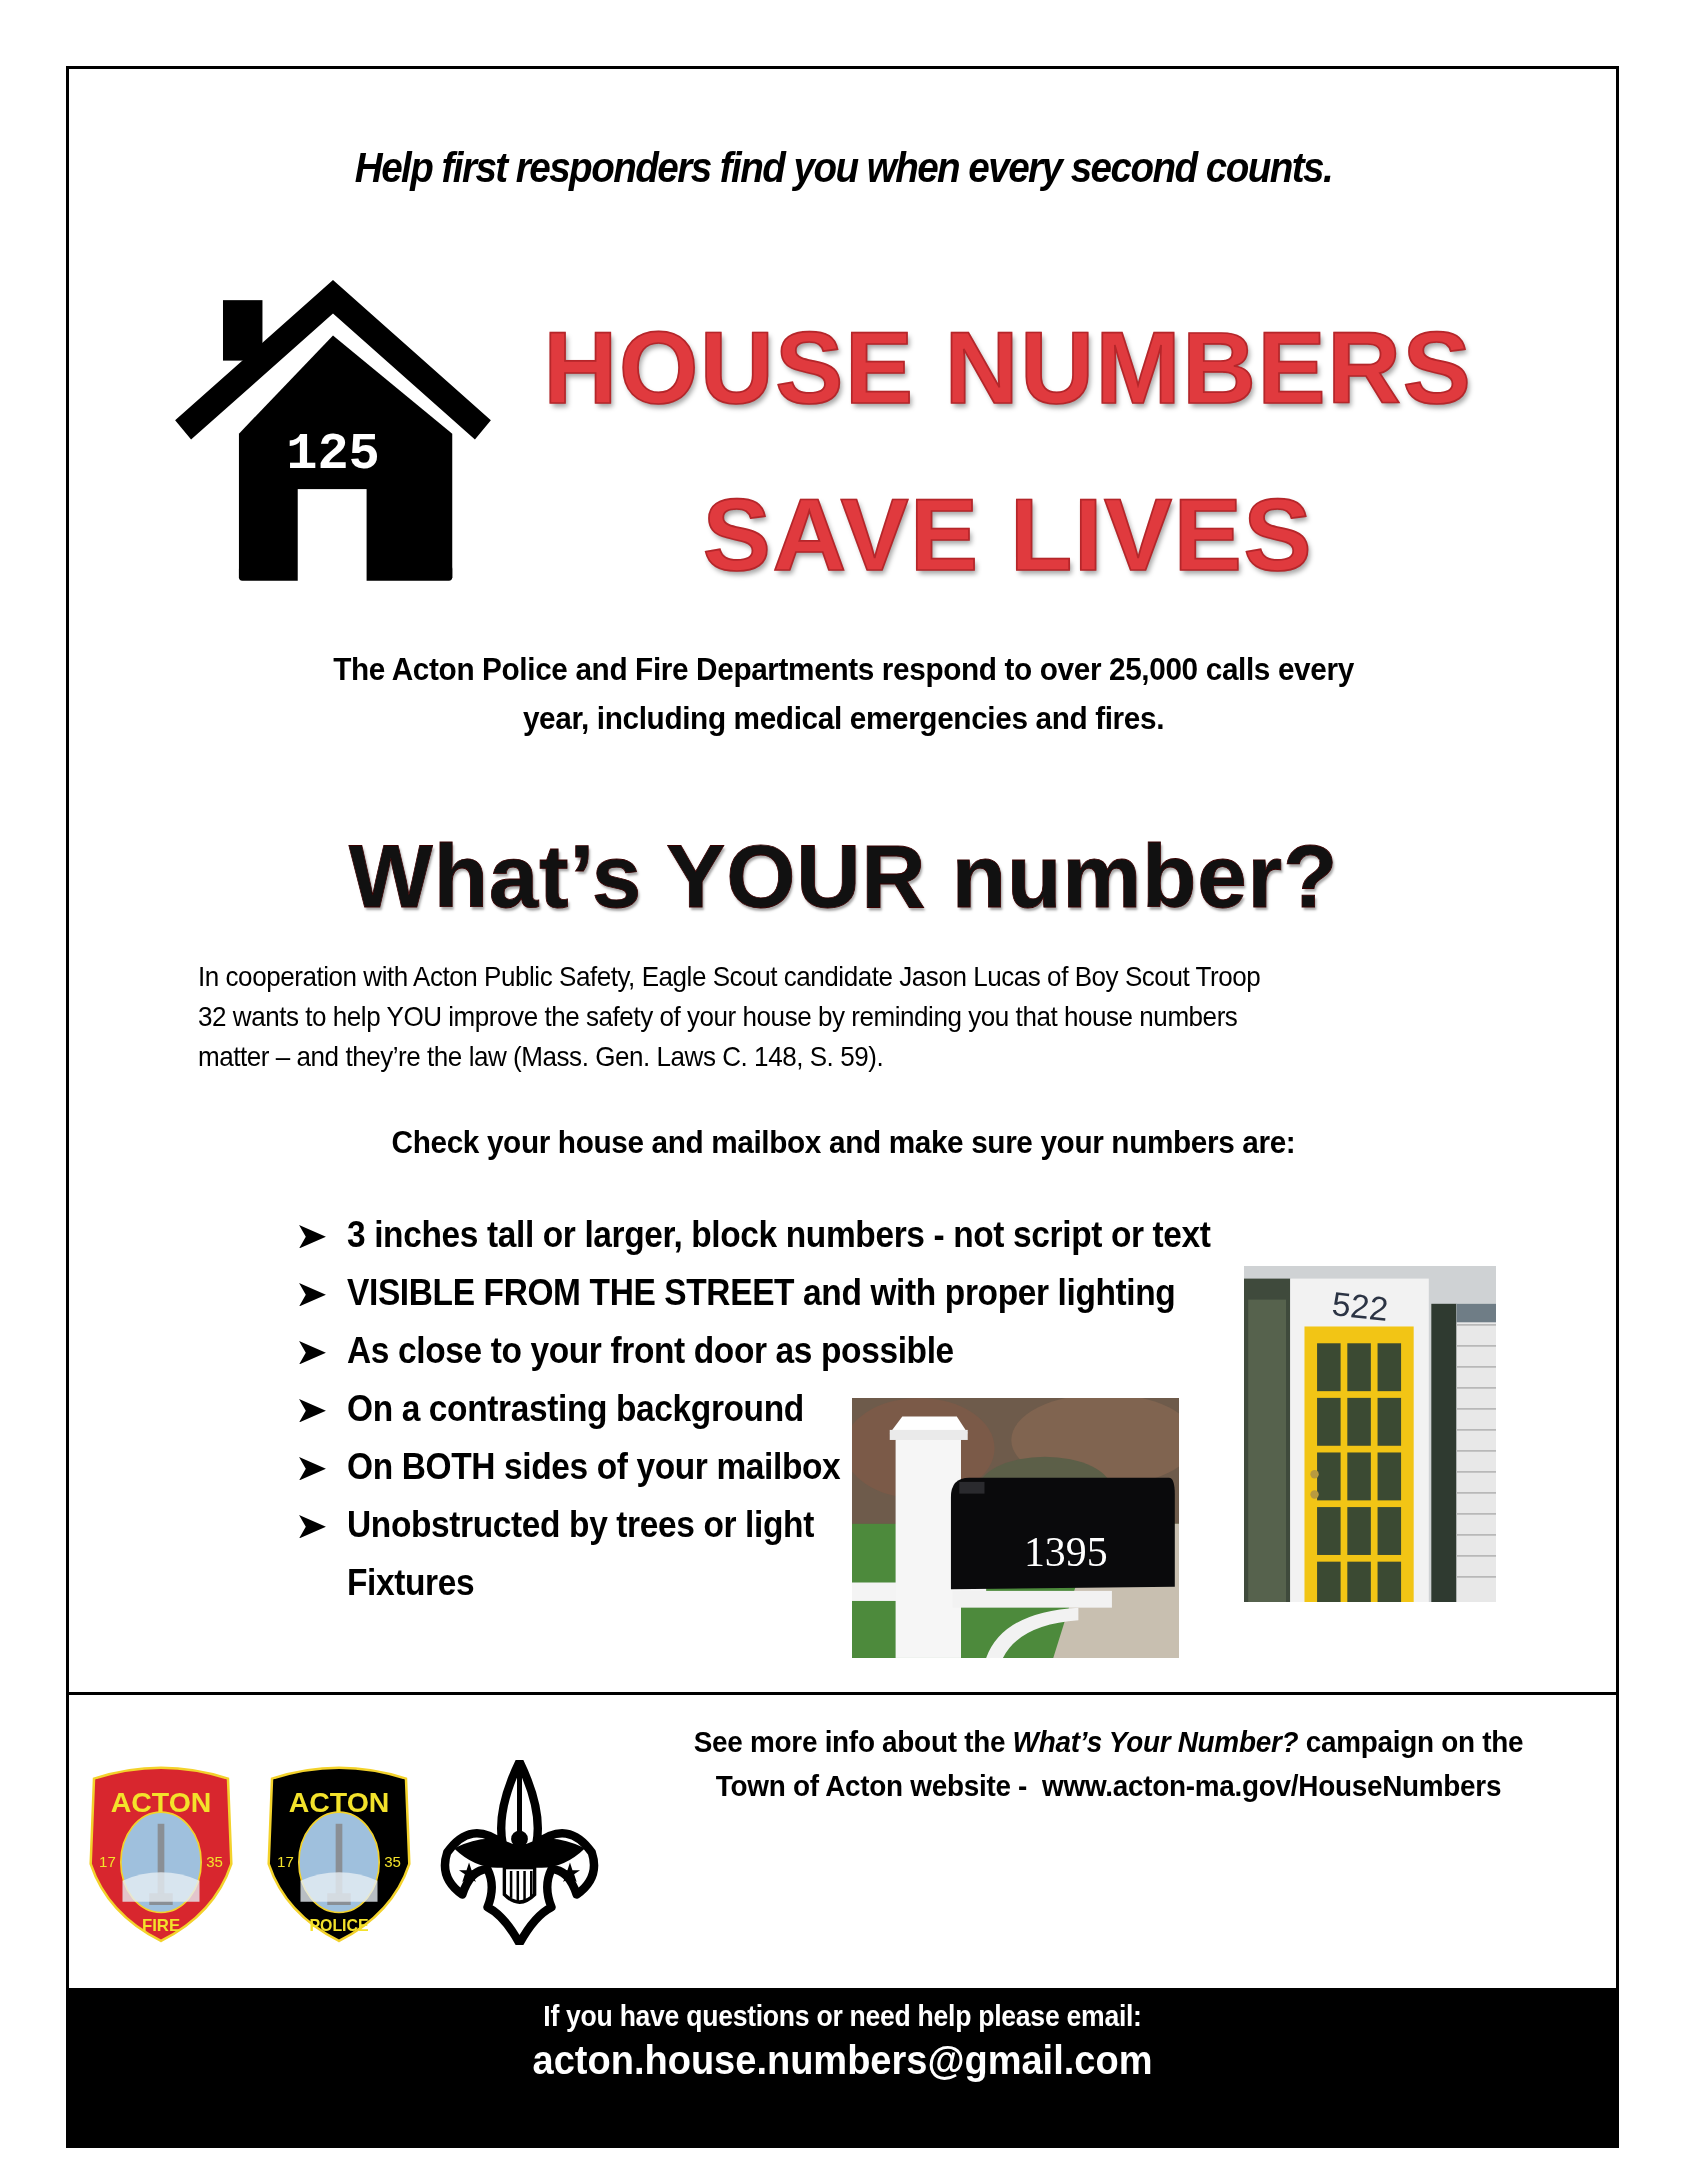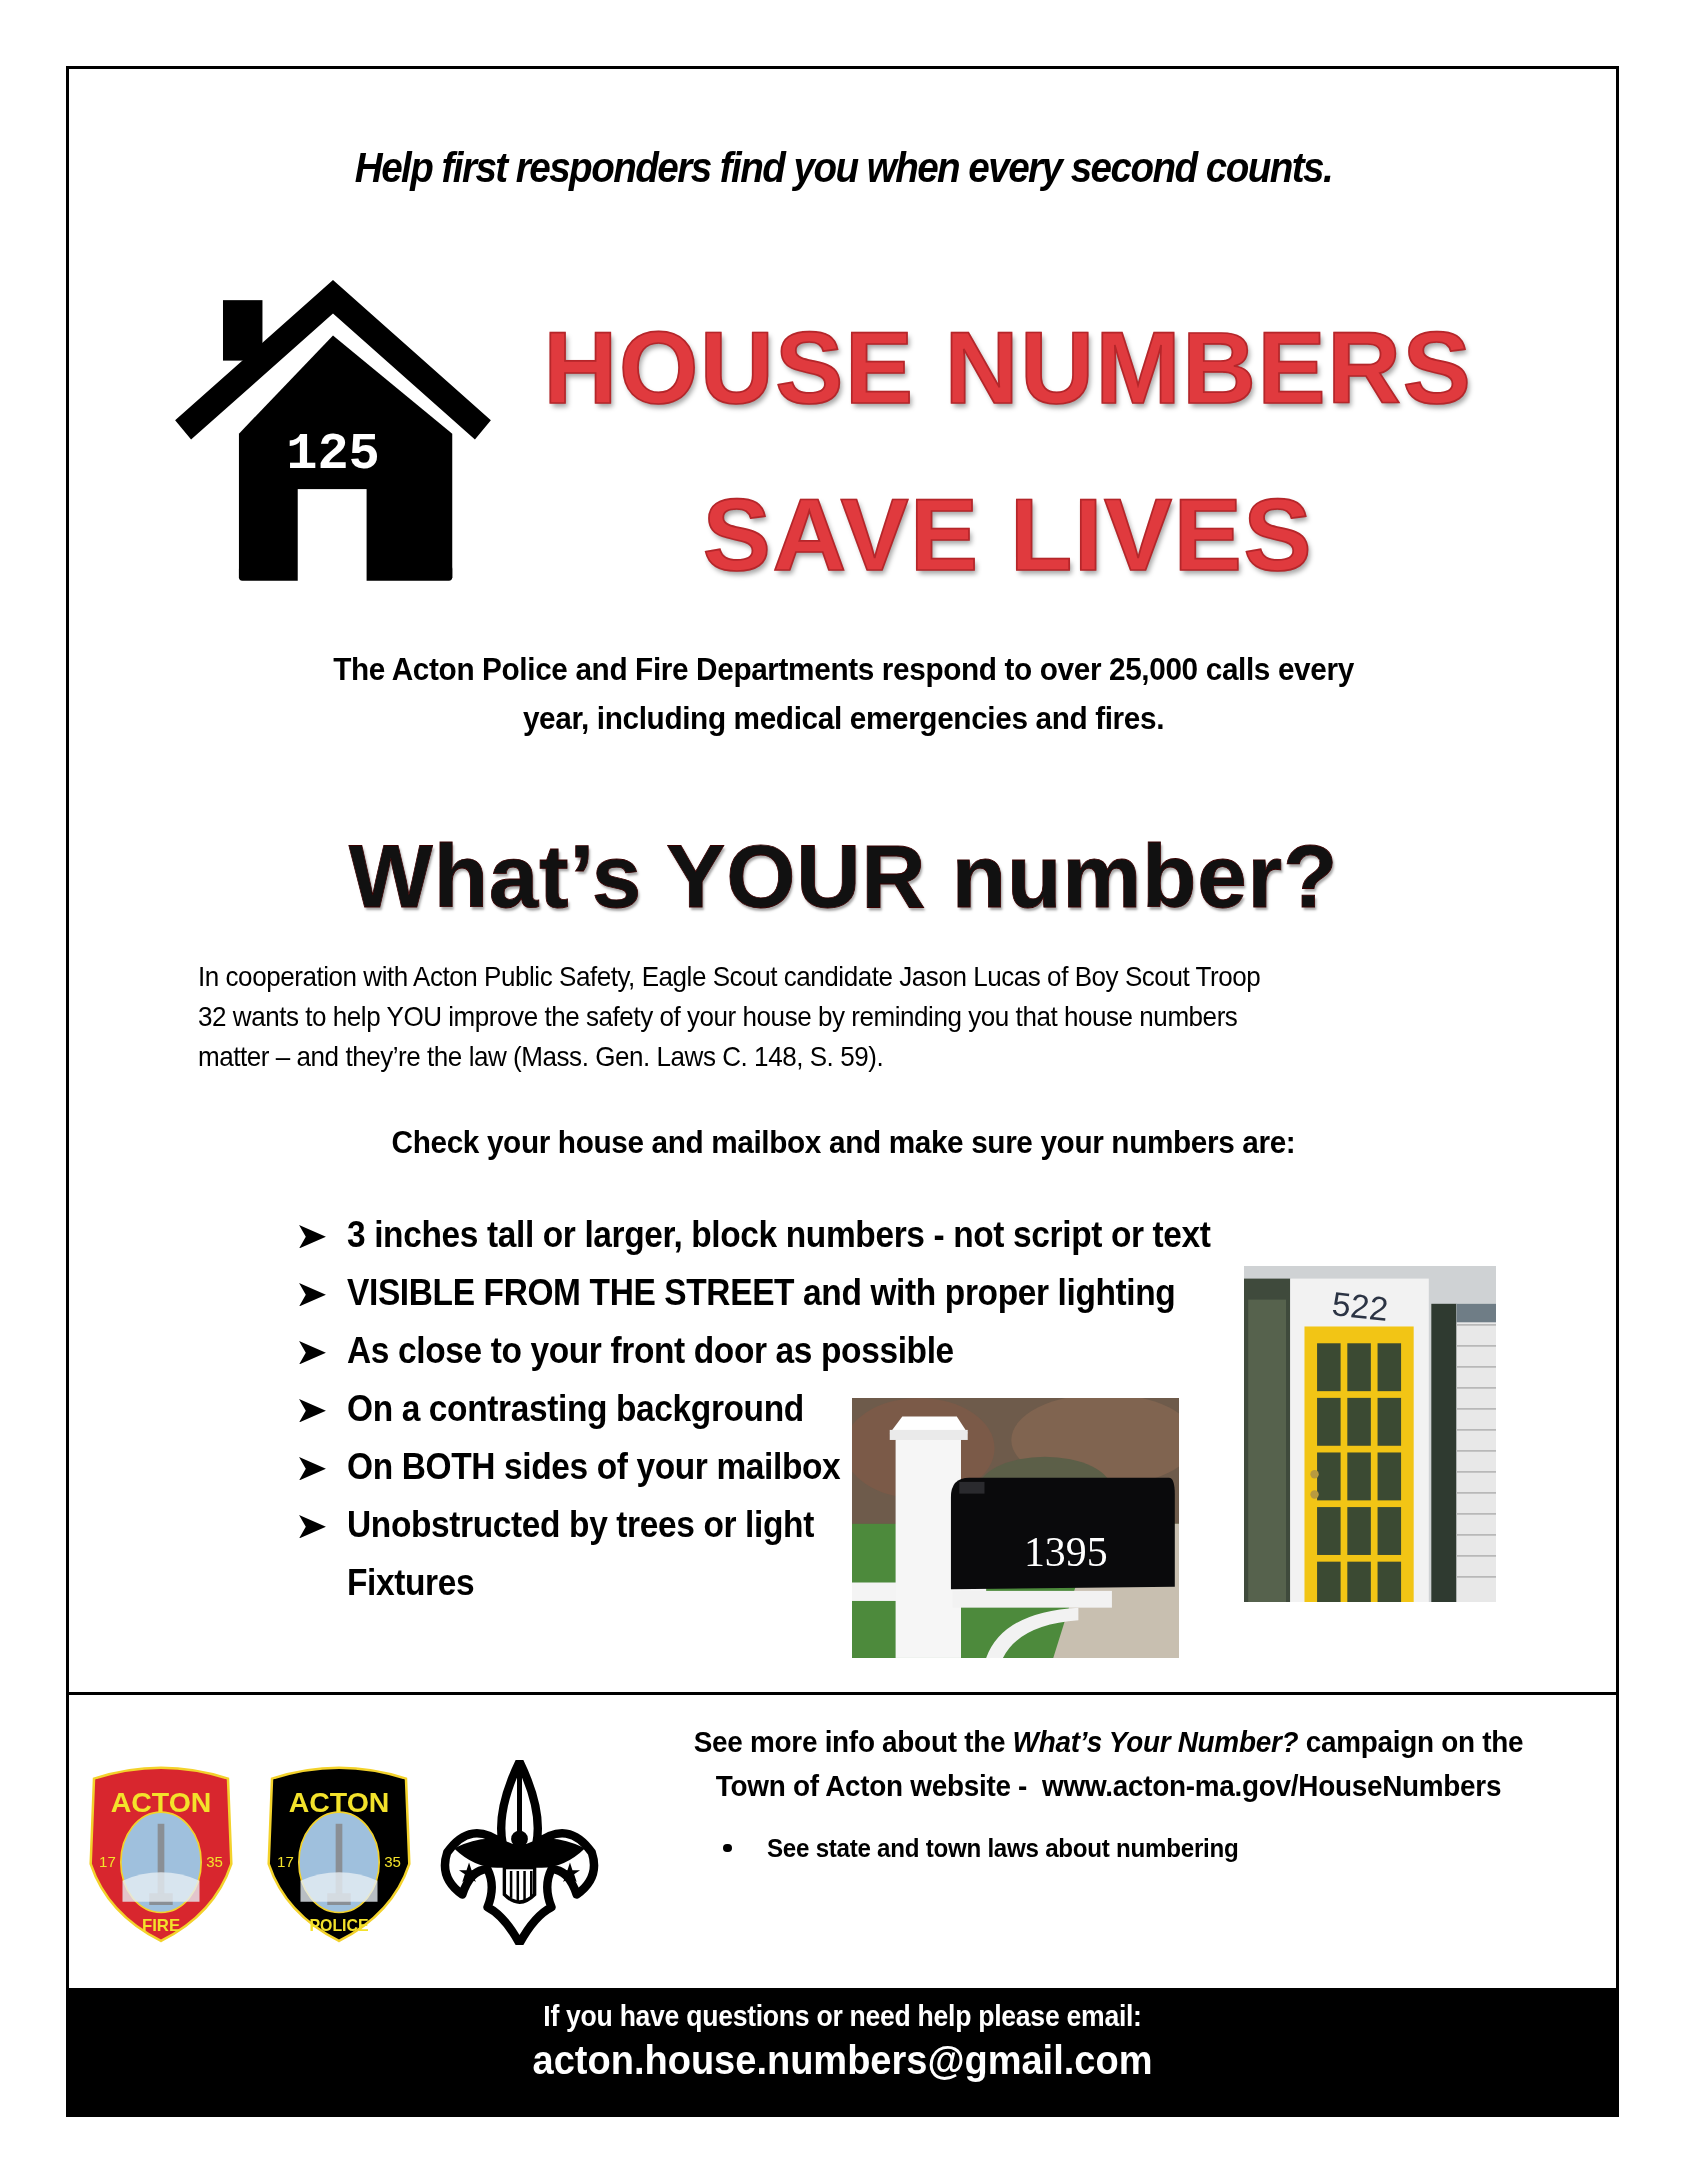--- a/index.html
+++ b/index.html
@@ -39,21 +39,21 @@
   .door-photo { left:1244px; top:1266px; width:252px; height:336px; background:#dcdcdc; }
   .footer-info { left:588px; width:1041px; top:1720px; text-align:center; font-weight:bold;
                  font-size:30px; line-height:44px; letter-spacing:-0.3px; transform:scaleX(0.93); }
   .footer-info em { font-style:italic; }
   .footer-list { left:710px; top:1831px; margin:0; padding:0; list-style:none; width:924px; }
   .footer-list li { position:relative; padding-left:57px; font-weight:bold; font-size:26px; line-height:35px;
                     margin-bottom:8.4px; letter-spacing:-0.3px; }
   .footer-list li .dot { position:absolute; left:13.4px; top:12.6px; width:8.4px; height:8.4px; background:#000;
                          border-radius:50%; }
   .footer-list li .t { display:inline-block; transform-origin:left top; transform:scaleX(0.93); }
-  .band { position:absolute; left:66px; top:1988px; width:1553px; height:129px; background:#000; color:#fff;
+  .band { position:absolute; left:66px; top:1988px; width:1553px; height:160px; background:#000; color:#fff;
           text-align:center; }
   .band .q { position:absolute; left:0; width:100%; top:11.8px; font-weight:bold; font-size:28.6px;
              letter-spacing:-0.3px; transform:scaleX(0.93); }
   .band .email { position:absolute; left:0; width:100%; top:50px; font-weight:bold; font-size:40px;
                  letter-spacing:0px; transform:scaleX(0.95); }
   .badge { position:absolute; }
   sup { font-size:0.55em; vertical-align:super; line-height:0; }
 </style>
 </head>
 <body>
@@ -250,23 +250,19 @@
     <polygon points="158,122 161,131 170,131 163,136 166,145 158,139 150,145 153,136 146,131 155,131" fill="#000"></polygon>
   </svg>
 </div>
 
 <div class="abs footer-info">
   <div><span>See more info about the </span><em>What’s Your Number?</em><span> campaign on the</span></div>
   <div><span style="white-space:pre;">Town of Acton website -  </span><span>www.acton-ma.gov/HouseNumbers</span></div>
 </div>
 
 <ul class="abs footer-list">
-  <li>
-    <span class="dot"></span>
-    <span class="t">See state and town laws about numbering</span>
-  </li>
 </ul>
 
 <div class="band">
   <div class="q">If you have questions or need help please email:</div>
   <div class="email">acton.house.numbers@gmail.com</div>
 </div>
 
 
 </body></html>

